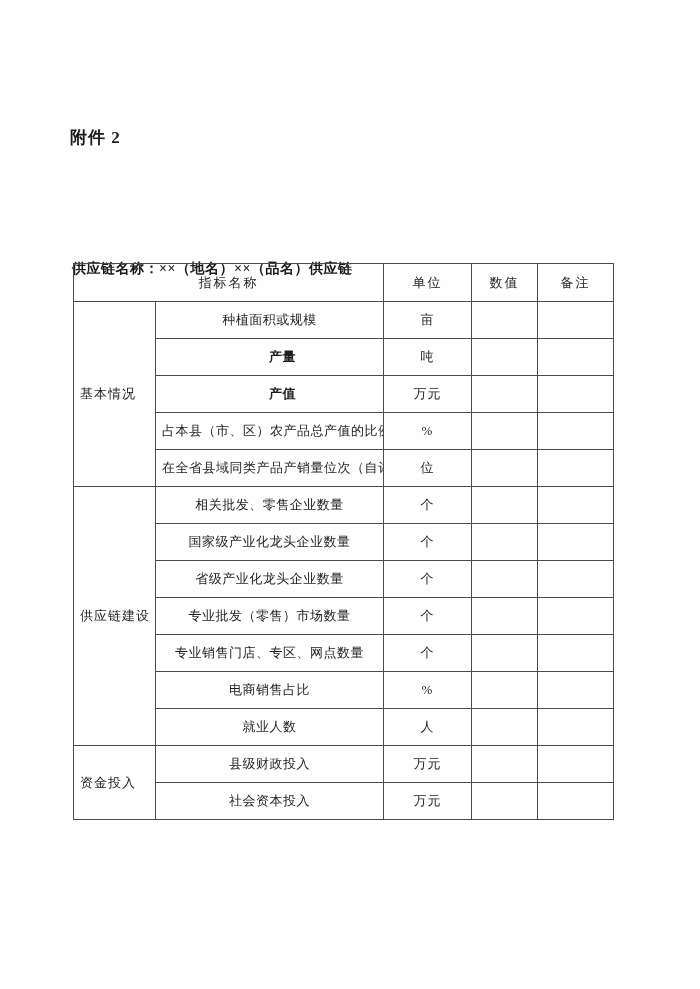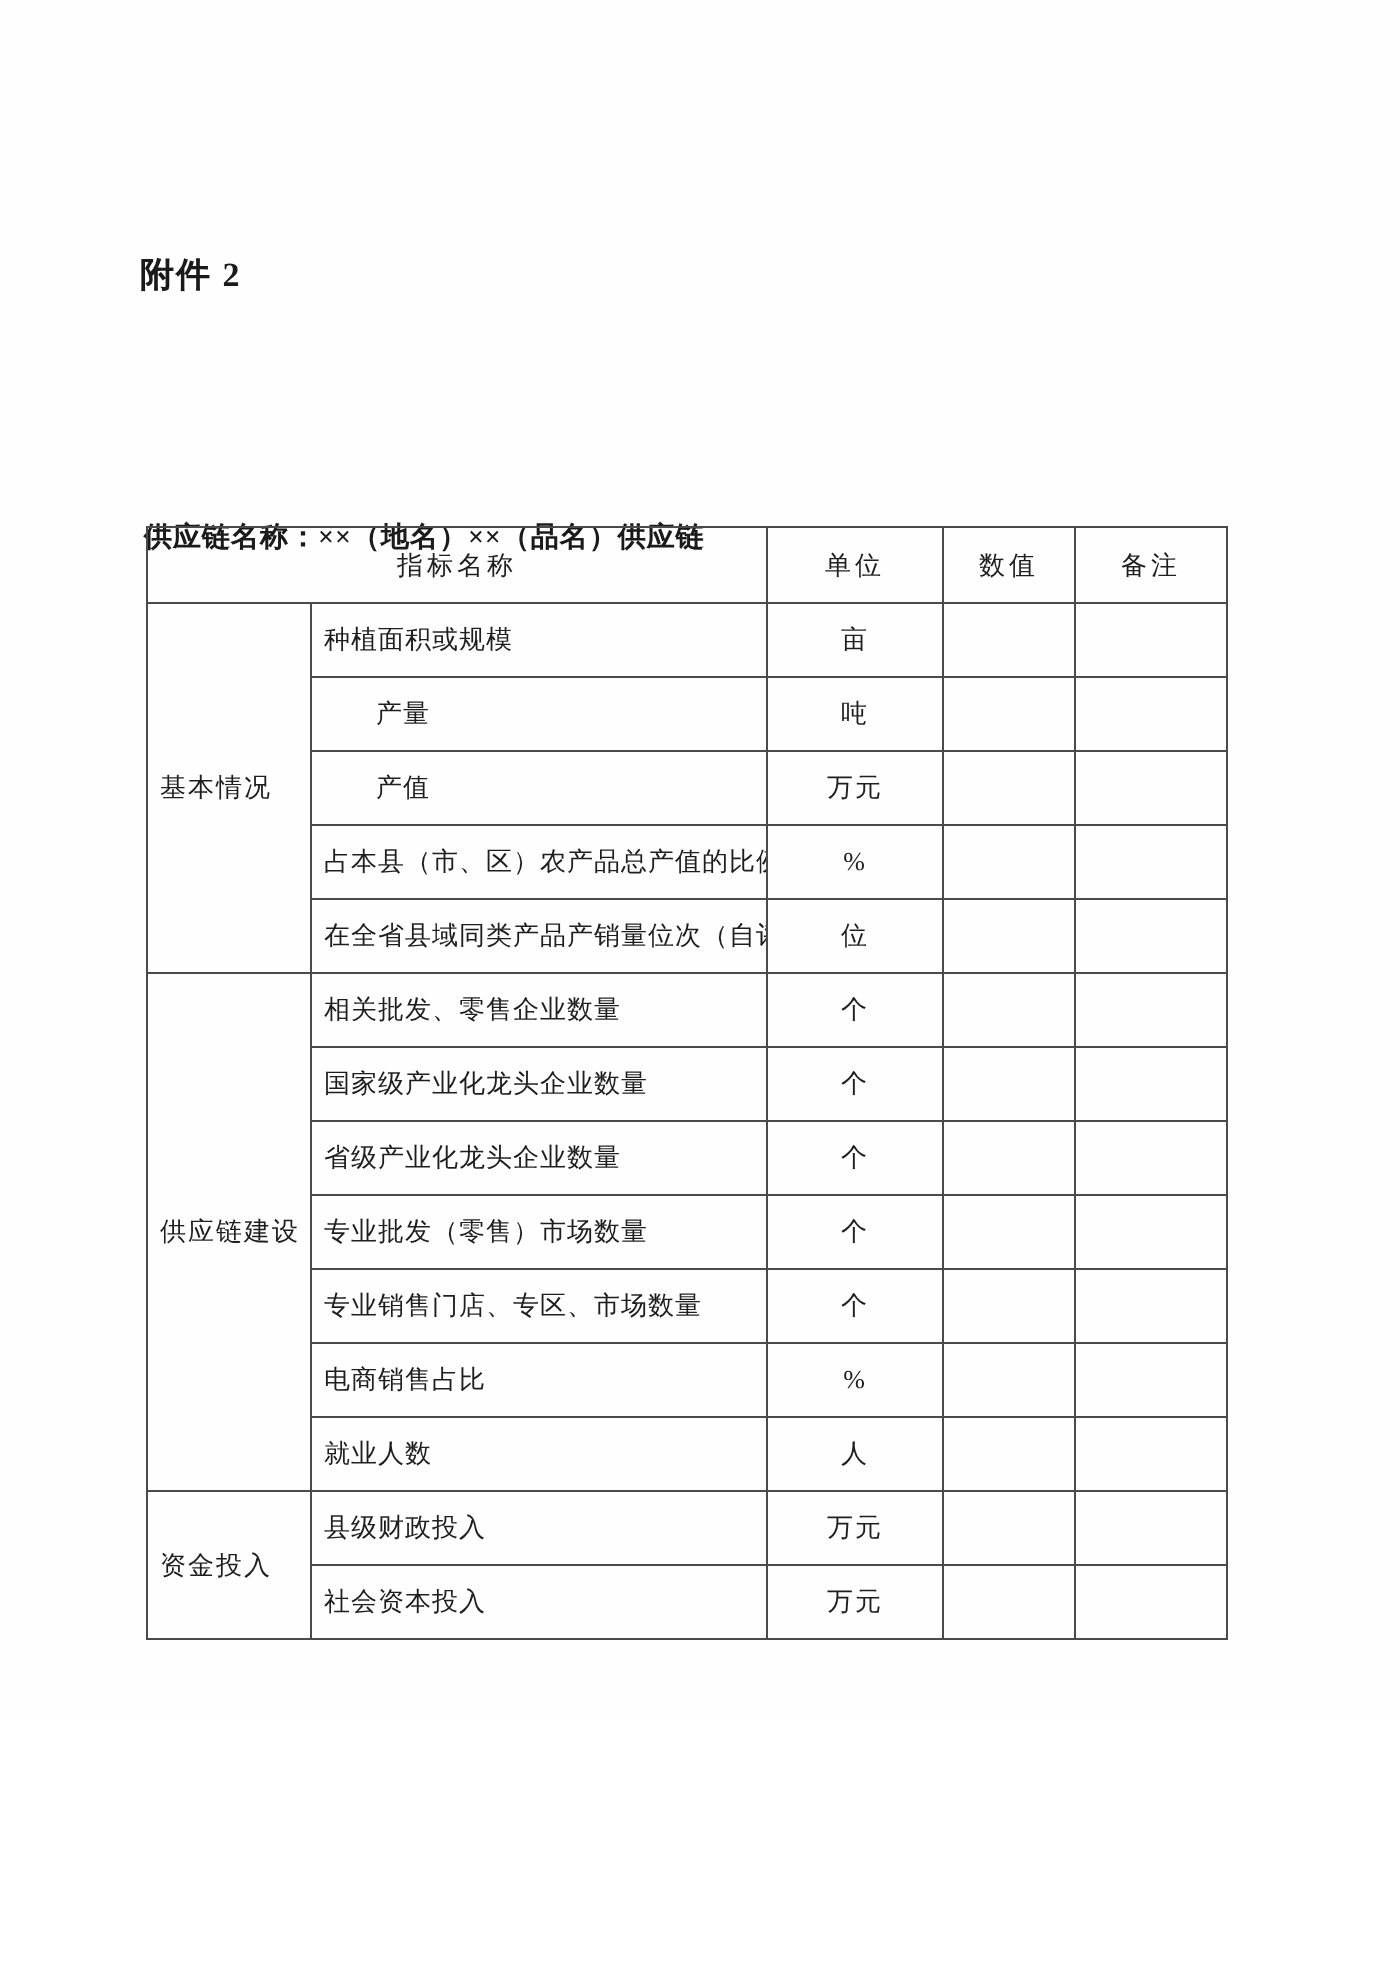--- a/index.html
+++ b/index.html
@@ -72,25 +72,25 @@
     font-weight: 700;
     font-size: 14px;
     letter-spacing: 2px;
   }
   td.group-cell {
     vertical-align: middle;
     font-weight: 500;
     letter-spacing: 1px;
   }
   td.indicator-cell {
-    text-align: left;
+    text-align: center;
     padding-left: 10px;
     letter-spacing: 0.5px;
   }
-  td.indicator-cell.indent-1 { padding-left: 32px; }
+  td.indicator-cell.indent-1 { padding-left: 32px; font-weight: bold; }
   td.unit-cell {
     text-align: center;
     letter-spacing: 1px;
   }
   td.value-cell, td.remark-cell { text-align: center; }
   .page-number {
     position: absolute;
     left: 500px;
     top: 916px;
     display: flex;
@@ -177,21 +177,21 @@
         <td class="value-cell"></td>
         <td class="remark-cell"></td>
       </tr>
       <tr class="data-row">
         <td class="indicator-cell">专业批发（零售）市场数量</td>
         <td class="unit-cell">个</td>
         <td class="value-cell"></td>
         <td class="remark-cell"></td>
       </tr>
       <tr class="data-row">
-        <td class="indicator-cell">专业销售门店、专区、市场数量</td>
+        <td class="indicator-cell">专业销售门店、专区、网点数量</td>
         <td class="unit-cell">个</td>
         <td class="value-cell"></td>
         <td class="remark-cell"></td>
       </tr>
       <tr class="data-row">
         <td class="indicator-cell">电商销售占比</td>
         <td class="unit-cell">%</td>
         <td class="value-cell"></td>
         <td class="remark-cell"></td>
       </tr>

